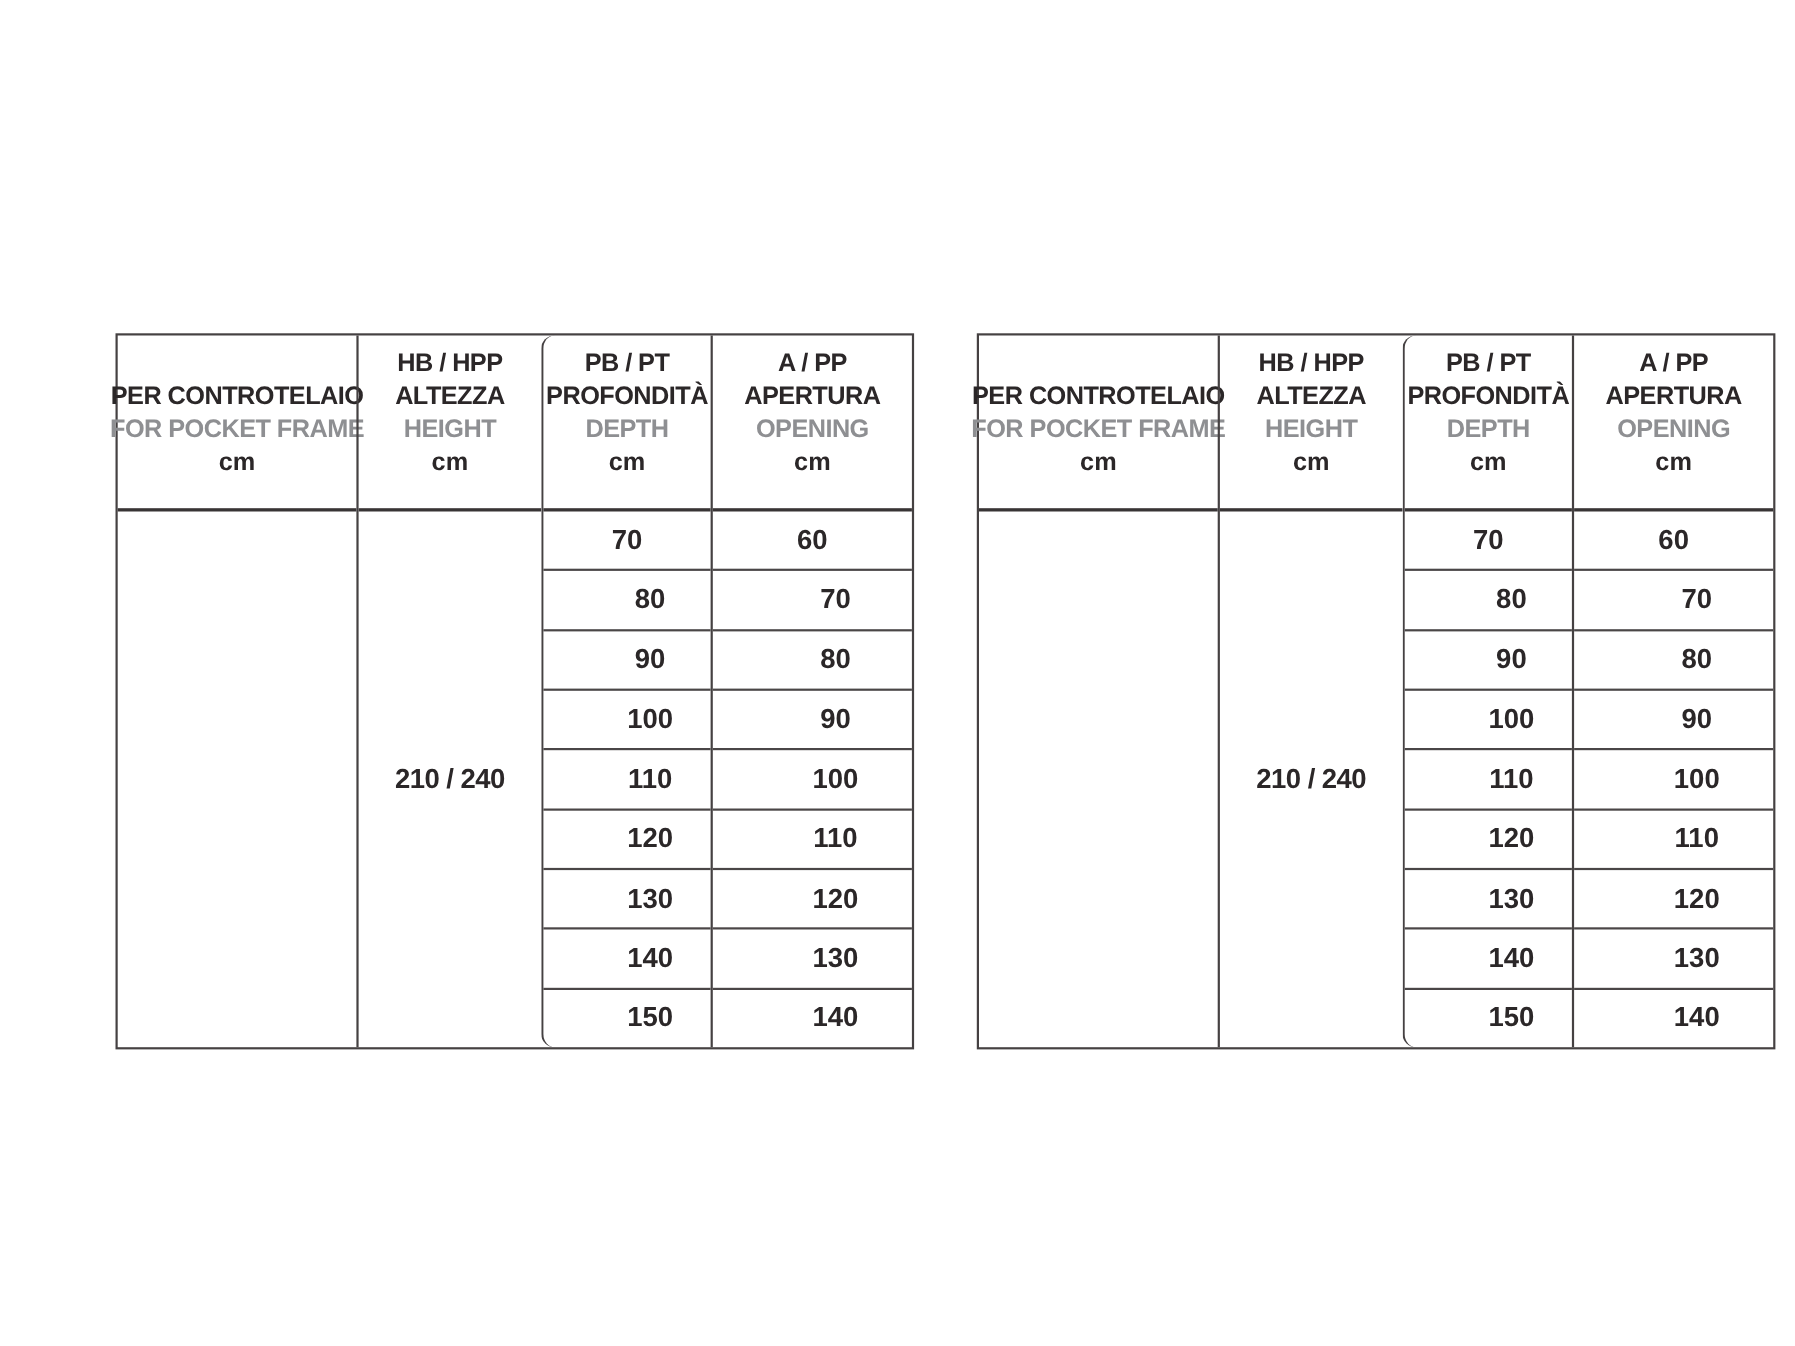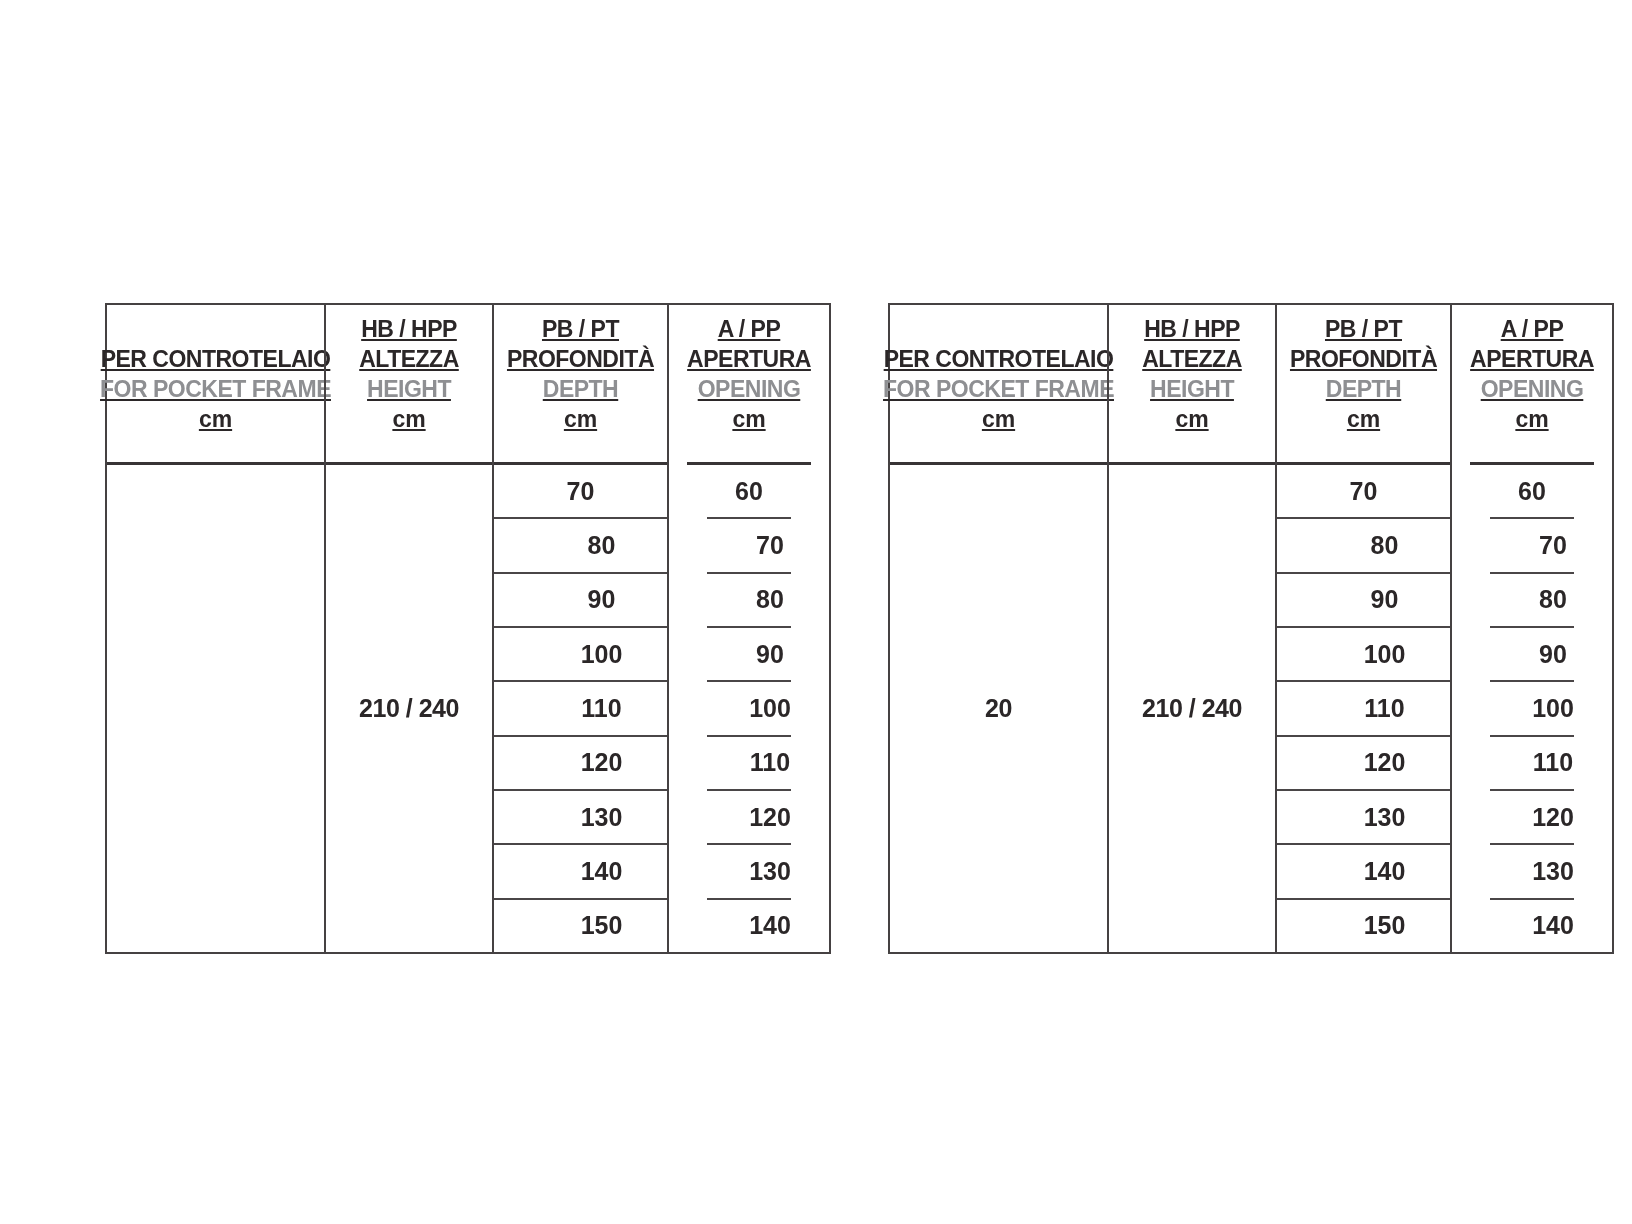--- a/index.html
+++ b/index.html
@@ -33,37 +33,36 @@
     border: 2px solid var(--border-dark);
     background: var(--page-bg);
   }
   .col {
     display: flex;
     flex-direction: column;
   }
   .col + .col { border-left: 2px solid var(--border-dark); }
   .col-frame   { width: 217px; }
   .col-height  { width: 168px; }
-  .col-depth   { width: 175px; }
-  .col-opening { flex: 1; align-items: center; }
+  .col-depth   { width: 154px; border-radius: 12px; }
+  .col-opening { flex: 1; }
   .header-cell {
     height: 160px;
     flex: none;
     border-bottom: 3px solid #383435;
     display: flex;
     flex-direction: column;
     justify-content: flex-end;
     align-items: center;
     text-align: center;
     padding-bottom: 28px;
     line-height: 30px;
     font-size: 23px;
     letter-spacing: -0.5px;
     white-space: nowrap;
-    text-decoration: underline;
   }
   .hdr-gray { color: var(--text-gray); }
   .hdr-unit { letter-spacing: 0; }
   .merged-cell {
     flex: 1;
     display: flex;
     align-items: center;
     justify-content: center;
     font-size: 25px;
     letter-spacing: -0.5px;
@@ -146,21 +145,20 @@
     </div>
   </div>
 
   <div class="size-table">
     <div class="col col-frame">
       <div class="header-cell">
         <div>PER CONTROTELAIO</div>
         <div class="hdr-gray">FOR POCKET FRAME</div>
         <div class="hdr-unit">cm</div>
       </div>
-      <div class="merged-cell">20</div>
     </div>
     <div class="col col-height">
       <div class="header-cell">
         <div>HB / HPP</div>
         <div>ALTEZZA</div>
         <div class="hdr-gray">HEIGHT</div>
         <div class="hdr-unit">cm</div>
       </div>
       <div class="merged-cell">210 / 240</div>
     </div>

